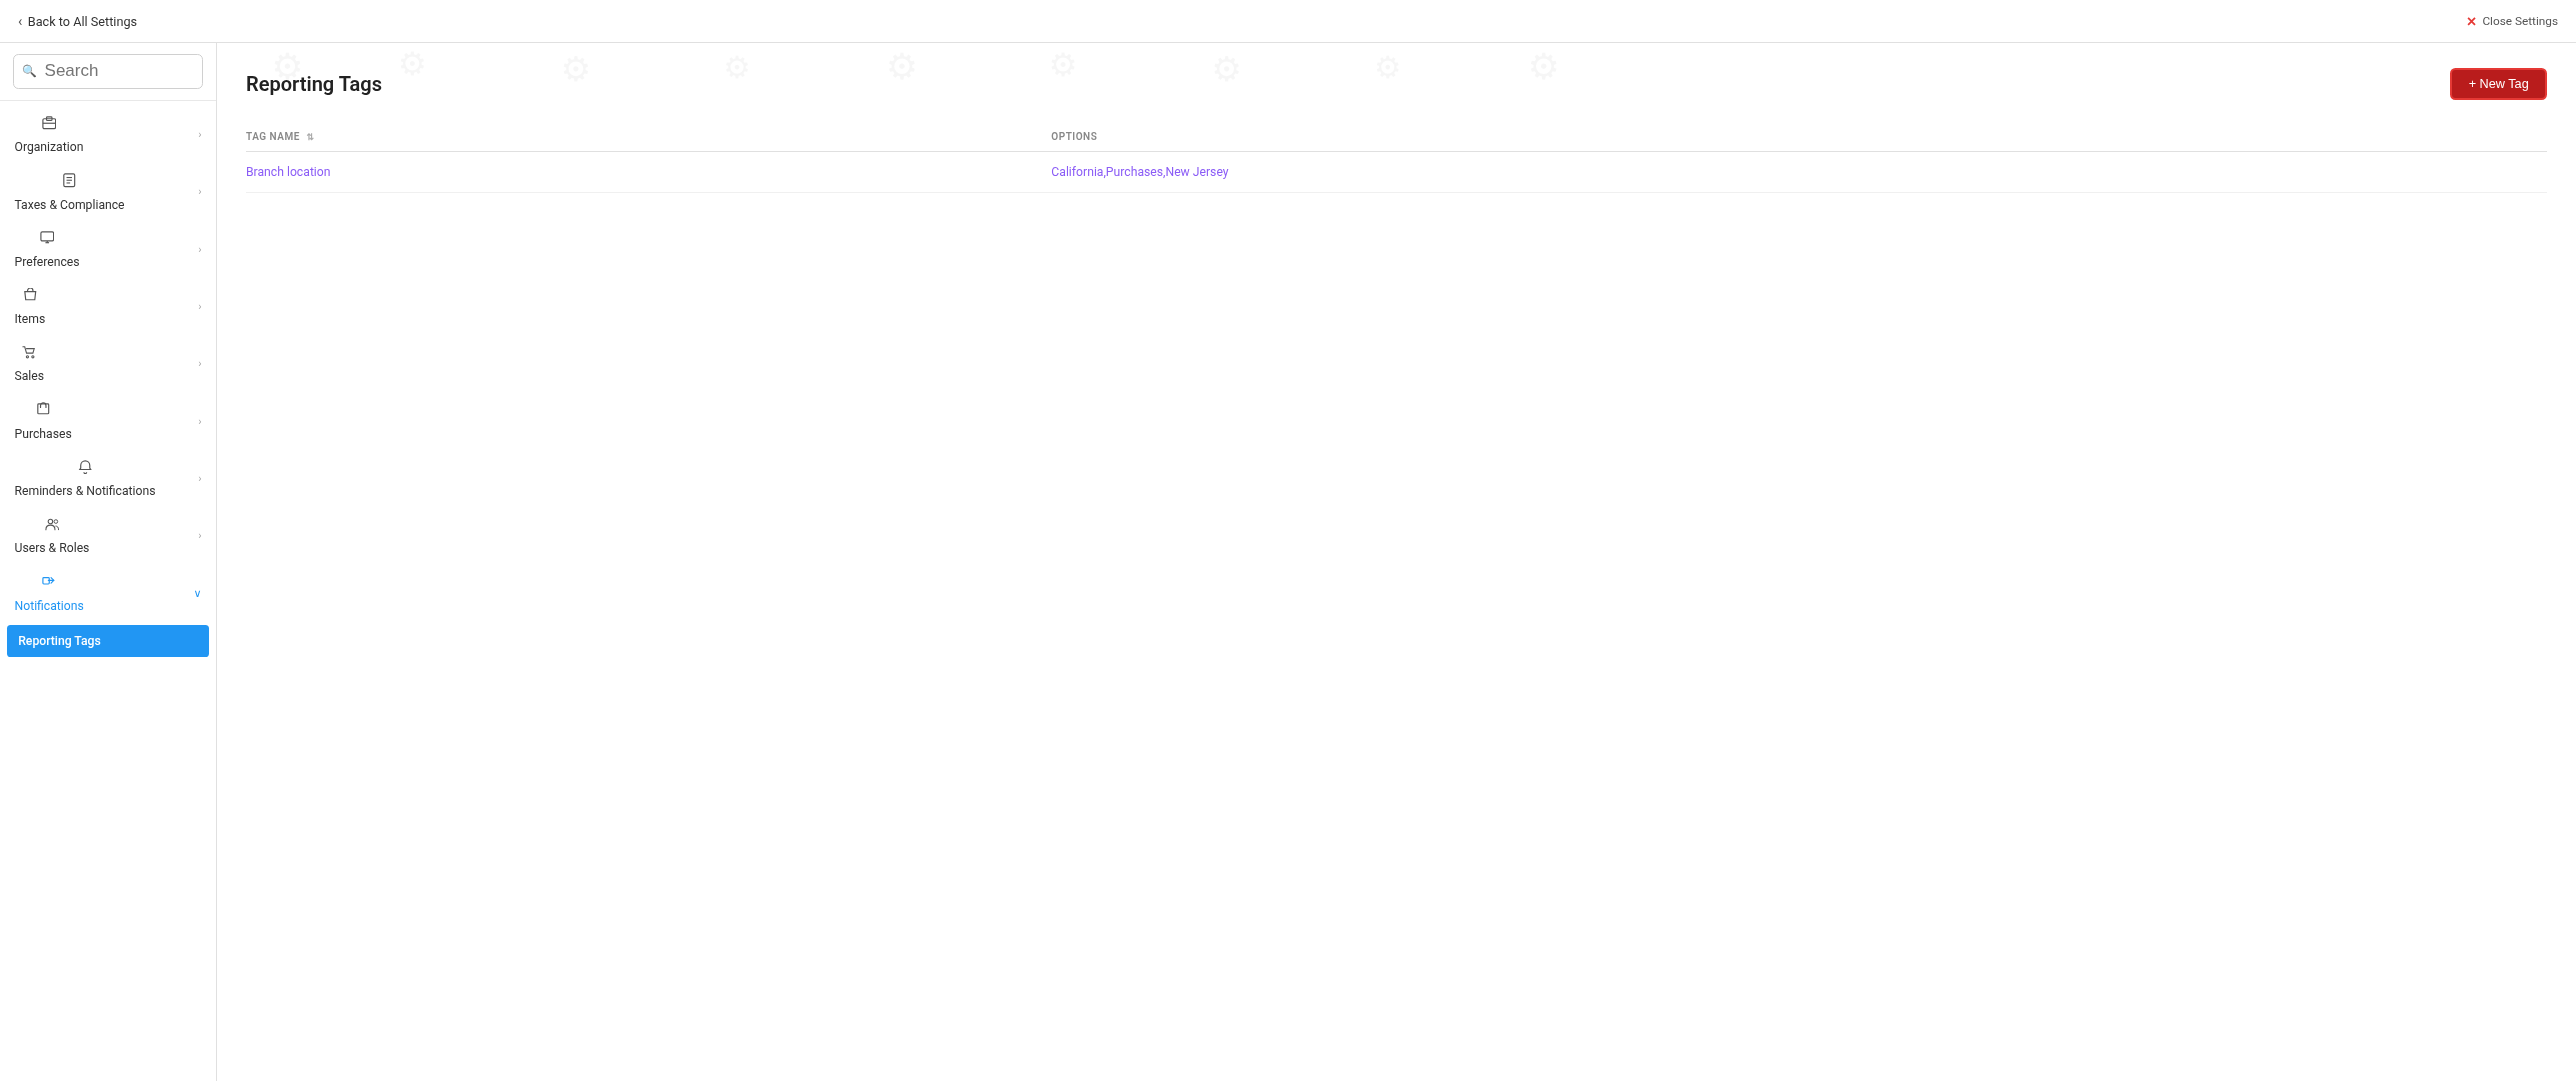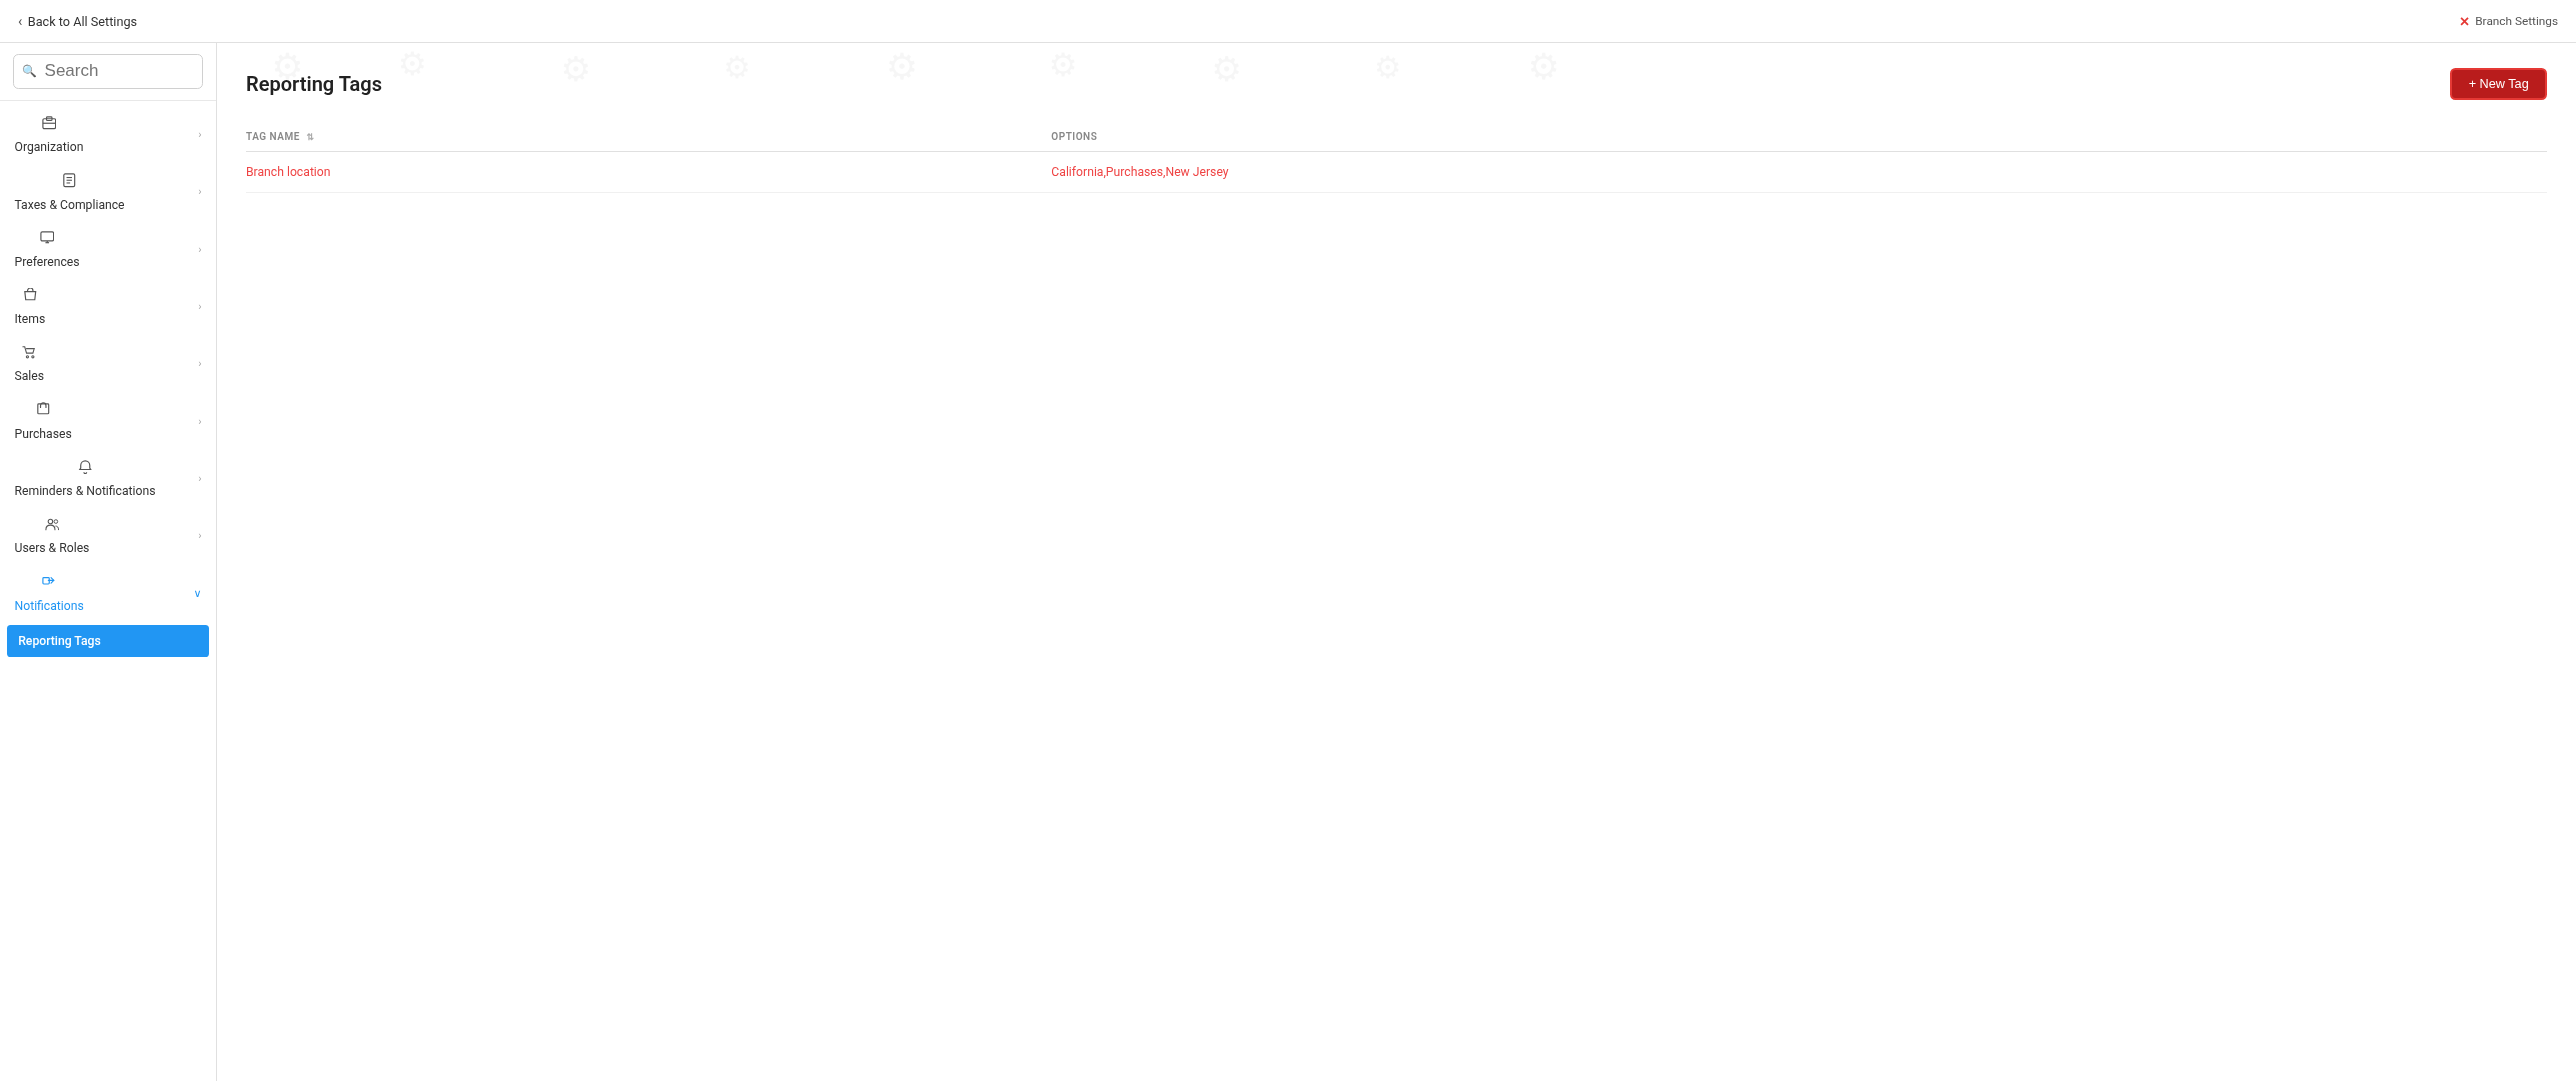--- a/index.html
+++ b/index.html
@@ -228,21 +228,21 @@
     }
     .data-table th.col-tag-name {
       width: 35%;
     }
     .data-table th.col-options {
       width: 65%;
       margin-left: 16px;
     }
     .data-table td {
       padding: 12.7px 14.5px 12.7px 0;
-      color: #ef4444;
+      color: #8b5cf6;
       font-size: 12.2px;
       border-bottom: 0.9px solid #f0f0f0;
     }
 
     .sort-icon {
       display: inline-block;
       margin-left: 3.6px;
       color: #aaa;
       font-size: 9px;
     }
@@ -250,21 +250,21 @@
 </head>
 <body>
 
 <div class="top-bar">
   <a class="back-link">
     <span class="chevron">‹</span>
     <span>Back to All Settings</span>
   </a>
   <div class="close-settings">
     <span class="close-icon">✕</span>
-    <span>Branch Settings</span>
+    <span>Close Settings</span>
   </div>
 </div>
 
 <div class="main-layout">
 
   <aside class="sidebar">
 
     <div class="search-container">
       <div class="search-box">
         <span class="search-icon">🔍</span>

